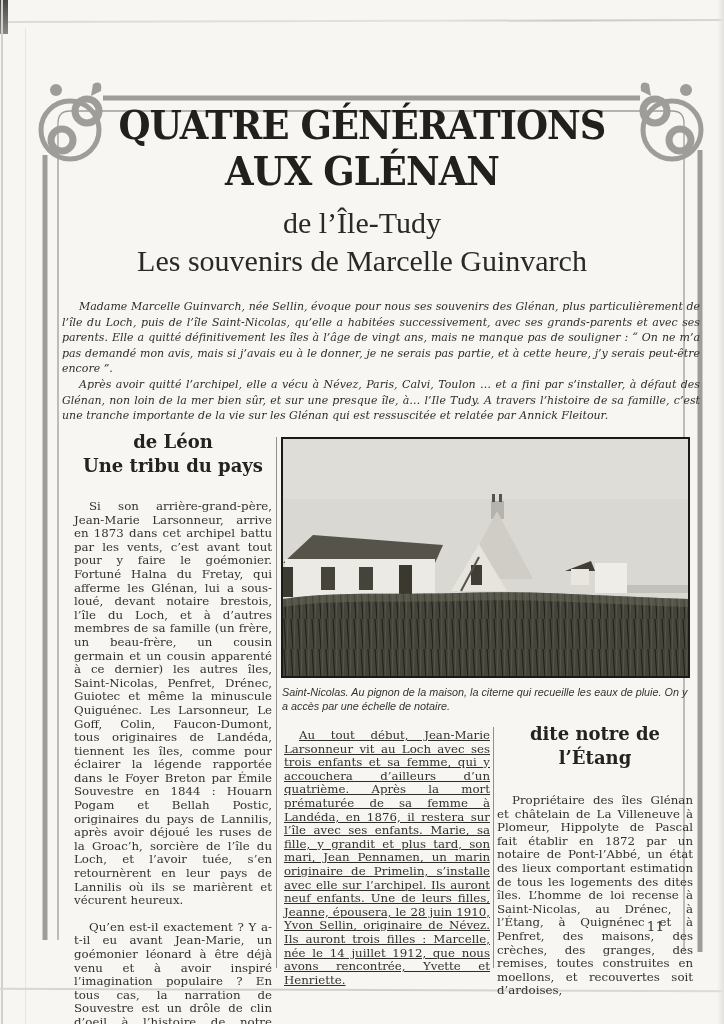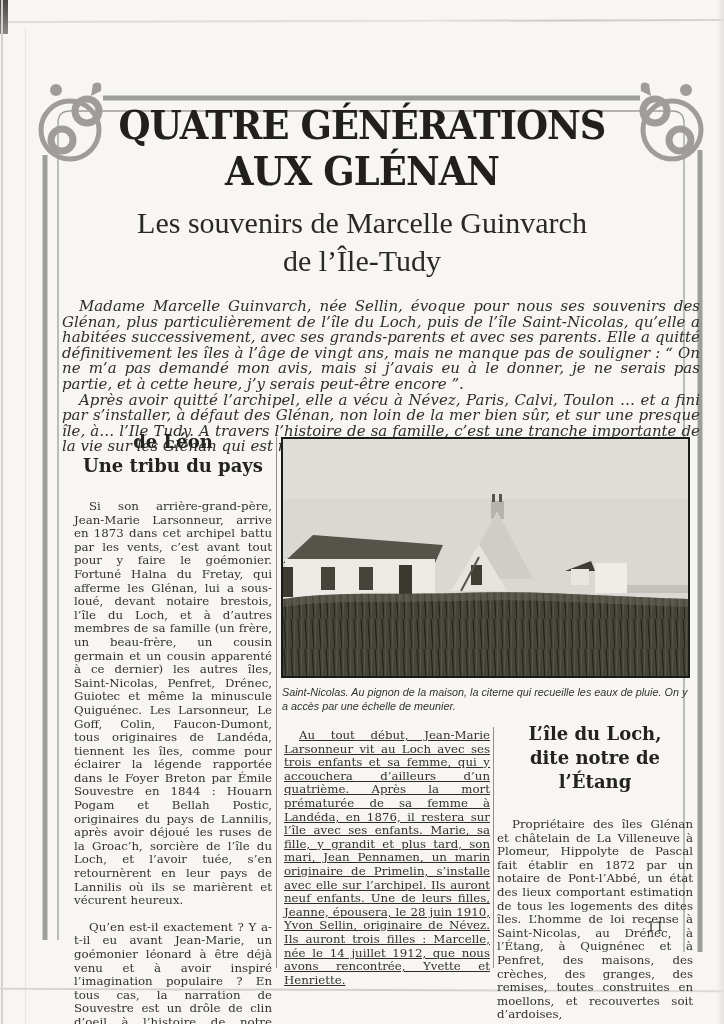--- a/index.html
+++ b/index.html
@@ -28,21 +28,21 @@
   
   .title{position:absolute;top:102px;left:60px;width:604px;text-align:center;
     font-weight:bold;font-size:40px;line-height:46px;letter-spacing:-1px;color:#21201d;
     transform:scaleX(0.92);}
   .subtitle{position:absolute;top:204px;left:60px;width:604px;text-align:center;
     font-family:"Liberation Serif", serif;font-weight:normal;
     font-size:30px;line-height:38px;color:#2a2927;}
 
   
   .intro{position:absolute;top:299px;left:62px;width:638px;
-    font-style:italic;font-size:15px;line-height:15.6px;text-align:justify;color:#2f2e2b;}
+    font-style:italic;font-size:11px;line-height:15.6px;text-align:justify;color:#2f2e2b;}
   .intro p{margin:0;text-indent:17px;}
 
   
   .colhead{font-weight:bold;font-size:18px;line-height:24px;text-align:center;color:#24231f;}
   .bodytext{font-size:11.8px;line-height:13.6px;text-align:justify;color:#333230;
     hyphens:auto;-webkit-hyphens:auto;}
   .bodytext p{margin:0;text-indent:15px;}
   .bodytext p + p{margin-top:13px;}
 
   .col-left{position:absolute;top:430px;left:74px;width:198px;}
@@ -98,22 +98,22 @@
     <circle cx="686" cy="90" r="6" fill="#9e9d9a" stroke="none"></circle>
     <path d="M649,84 q-10,-5 -8,7 l10,5 z" fill="#9e9d9a" stroke="none"></path>
   </g>
 </svg>
 
 <div class="title">
   <div>QUATRE GÉNÉRATIONS</div>
   <div>AUX GLÉNAN</div>
 </div>
 <div class="subtitle">
+  <div>de l’Île-Tudy</div>
   <div>Les souvenirs de Marcelle Guinvarch</div>
-  <div>de l’Île-Tudy</div>
 </div>
 
 <div class="intro">
   <p>Madame Marcelle Guinvarch, née Sellin, évoque pour nous ses souvenirs des Glénan, plus particulièrement de l’île du Loch, puis de l’île Saint-Nicolas, qu’elle a habitées successivement, avec ses grands-parents et avec ses parents. Elle a quitté définitivement les îles à l’âge de vingt ans, mais ne manque pas de souligner : “ On ne m’a pas demandé mon avis, mais si j’avais eu à le donner, je ne serais pas partie, et à cette heure, j’y serais peut-être encore ”.</p>
   <p>Après avoir quitté l’archipel, elle a vécu à Névez, Paris, Calvi, Toulon … et a fini par s’installer, à défaut des Glénan, non loin de la mer bien sûr, et sur une presque île, à… l’Ile Tudy. A travers l’histoire de sa famille, c’est une tranche importante de la vie sur les Glénan qui est ressuscitée et relatée par Annick Fleitour.</p>
 </div>
 
 <div class="divider-left"></div>
 <div class="divider-right"></div>
 
@@ -166,31 +166,30 @@
       <polygon points="282,132 308,122 312,132" fill="#3f3d34"></polygon>
       <rect x="288" y="130" width="18" height="16" fill="#e8e6df"></rect>
       <rect x="312" y="124" width="32" height="30" fill="#efede8"></rect>
     </g>
 
     <path d="M0,160 C50,152 110,156 175,154 C250,151 330,158 405,160 L405,237 L0,237 Z" fill="url(#grass)"></path>
     <path d="M0,160 C50,152 110,156 175,154 C250,151 330,158 405,160 L405,168 C330,166 250,159 175,162 C110,164 50,160 0,168 Z" fill="#6a6859" opacity="0.5"></path>
   </svg>
 </div>
 
-<div class="caption">Saint-Nicolas. Au pignon de la maison, la citerne qui recueille les eaux de pluie. On y a accès par une échelle de meunier.</div>
+<div class="caption">Saint-Nicolas. Au pignon de la maison, la citerne qui recueille les eaux de pluie. On y a accès par une échelle de notaire.</div>
 
 <div class="col-mid">
   <div class="bodytext">
     <p>Au tout début, Jean-Marie Larsonneur vit au Loch avec ses trois enfants et sa femme, qui y accouchera d’ailleurs d’un quatrième. Après la mort prématurée de sa femme à Landéda, en 1876, il restera sur l’île avec ses enfants. Marie, sa fille, y grandit et plus tard, son mari, Jean Pennamen, un marin originaire de Primelin, s’installe avec elle sur l’archipel. Ils auront neuf enfants. Une de leurs filles, Jeanne, épousera, le 28 juin 1910, Yvon Sellin, originaire de Névez. Ils auront trois filles : Marcelle, née le 14 juillet 1912, que nous avons rencontrée, Yvette et Henriette.</p>
   </div>
 </div>
 
 <div class="col-right">
   <div class="colhead">
-    <div>L’île du Loch,</div>
     <div>dite notre de l’Étang</div>
   </div>
   <div class="bodytext">
     <p>Propriétaire des îles Glénan et châtelain de La Villeneuve à Plomeur, Hippolyte de Pascal fait établir en 1872 par un notaire de Pont-l’Abbé, un état des lieux comportant estimation de tous les logements des dites îles. L’homme de loi recense à Saint-Nicolas, au Drénec, à l’Étang, à Quignénec et à Penfret, des maisons, des crèches, des granges, des remises, toutes construites en moellons, et recouvertes soit d’ardoises,</p>
   </div>
 </div>
 
 <div class="page-number">11</div>
 
 </body></html>

